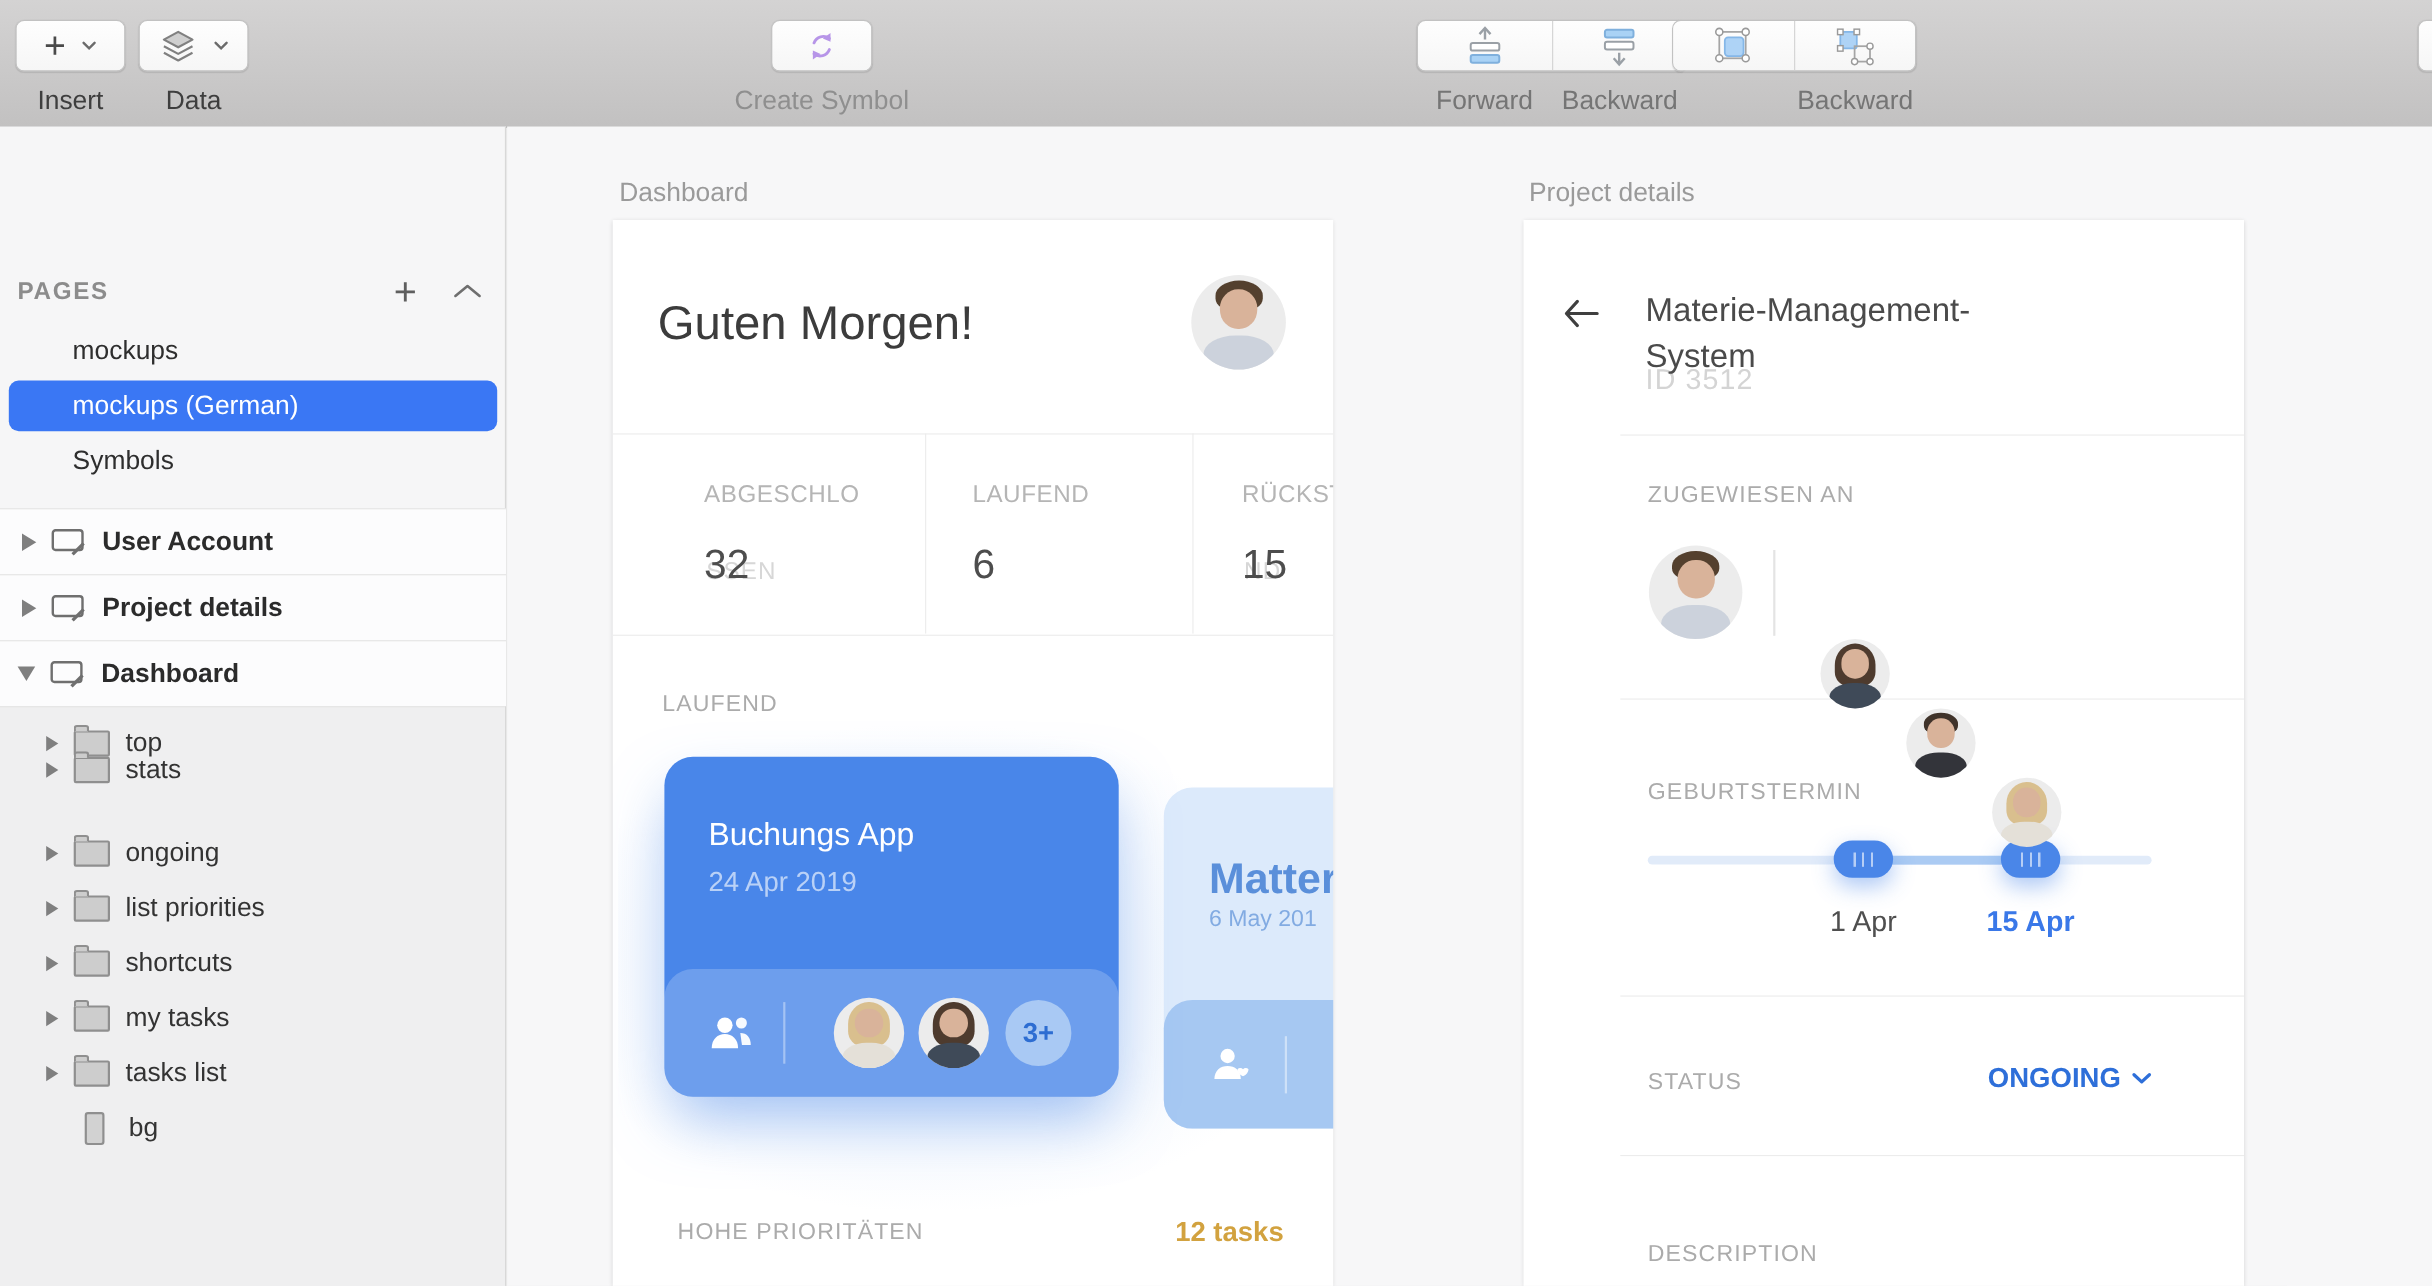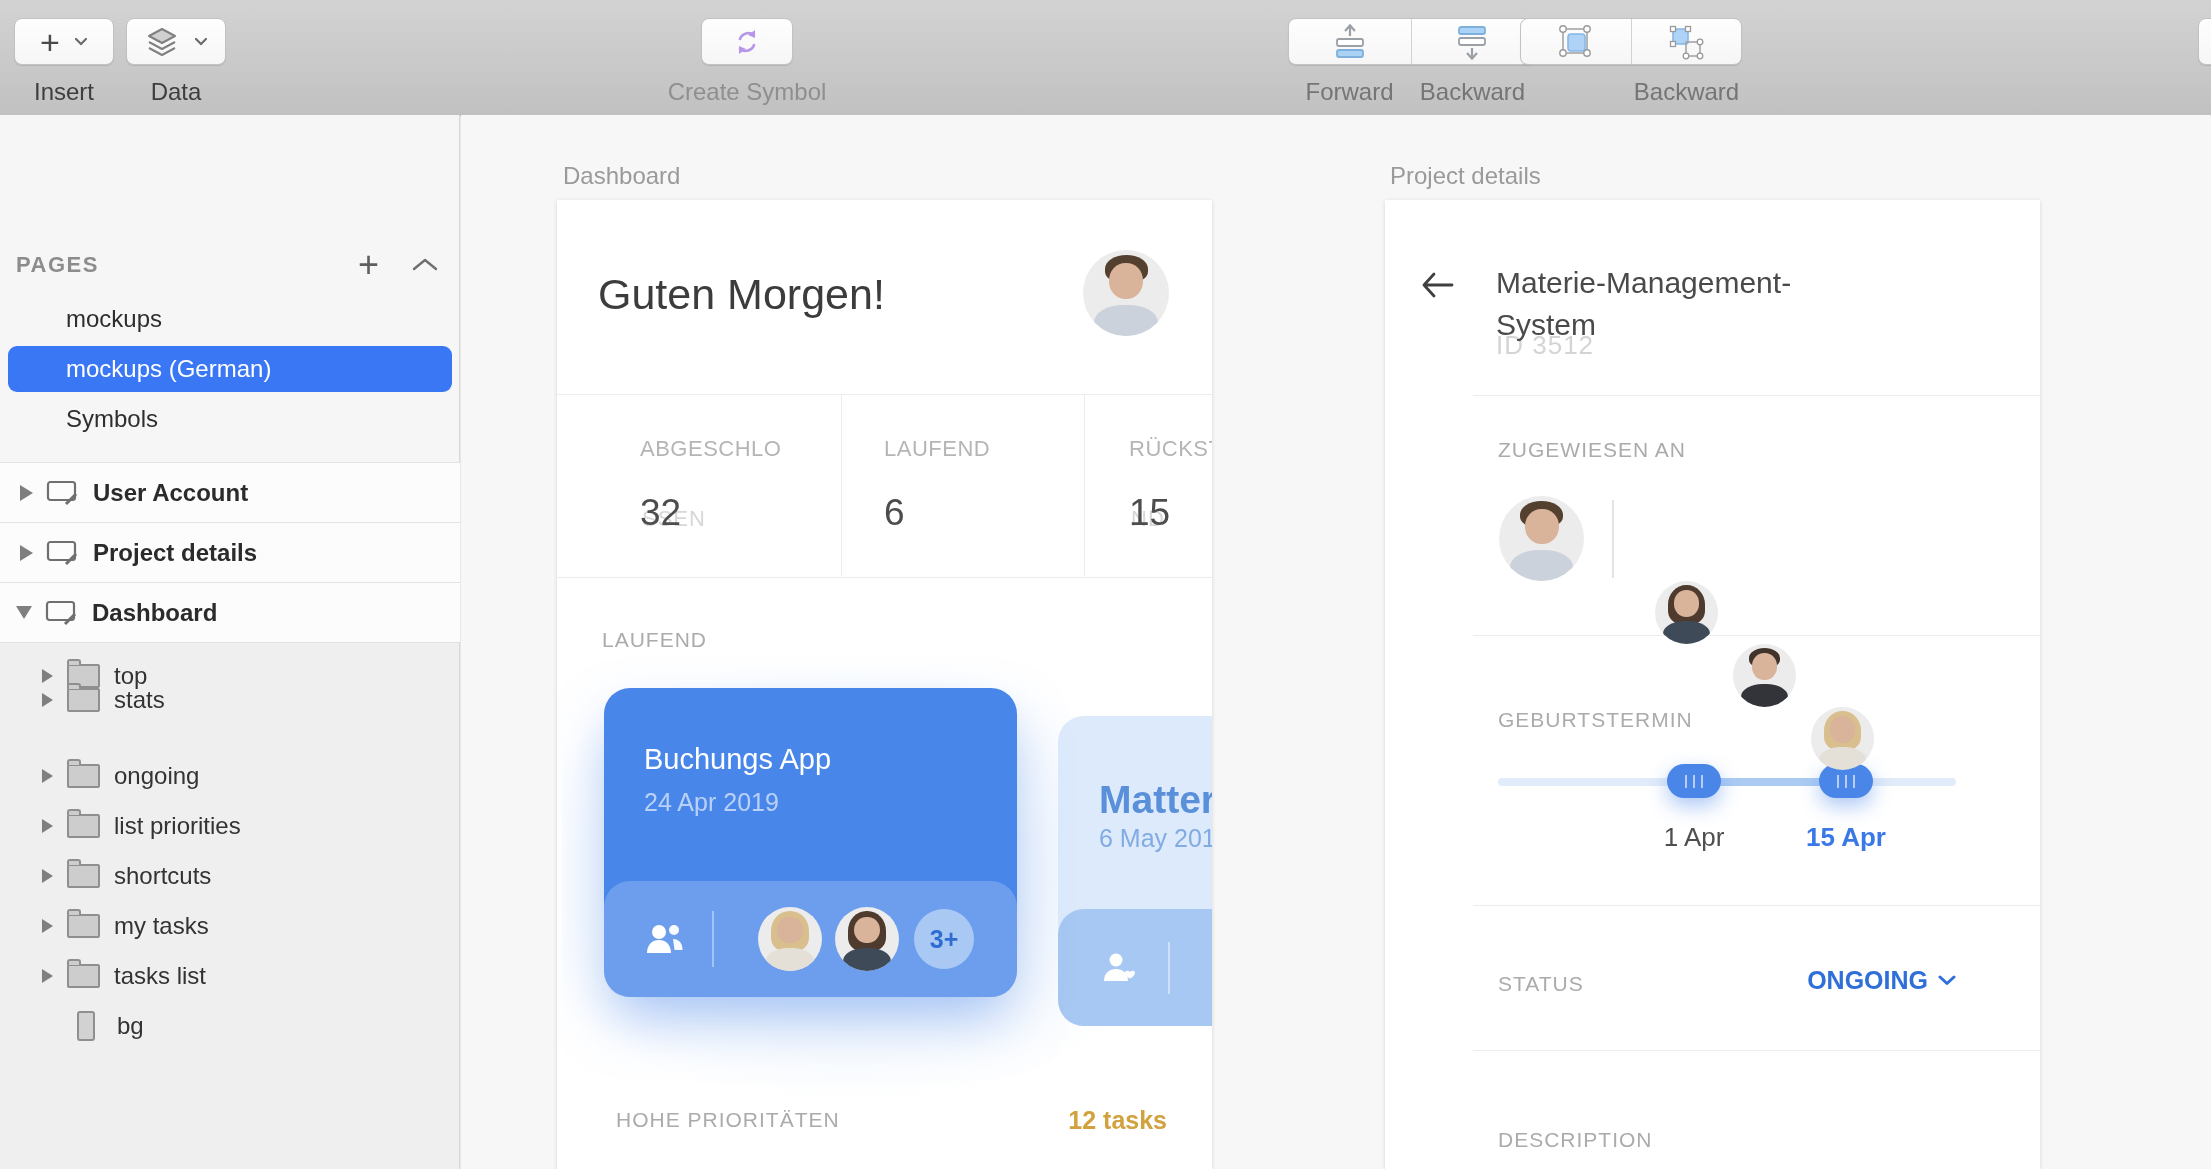--- a/index.html
+++ b/index.html
@@ -75,21 +75,21 @@
     box-shadow:0 26px 55px -8px rgba(90,145,235,0.55);}
   .card-blue .title{left:40px;top:55px;font-size:29px;color:#ffffff;}
   .card-blue .date{left:40px;top:100px;font-size:25px;color:rgba(255,255,255,0.62);}
   .card-footer{left:0;top:193px;width:413px;height:116px;border-radius:26px;background:rgba(255,255,255,0.20);
     display:flex;align-items:center;position:absolute;}
   .foot-divider{width:2px;height:56px;background:rgba(255,255,255,0.38);}
   .badge-more{width:60px;height:60px;border-radius:50%;background:#a9c9f4;color:#2d6dd2;
     display:flex;align-items:center;justify-content:center;font-size:25px;font-weight:bold;}
   .card-light{left:501px;top:516px;width:380px;height:310px;border-radius:26px;background:#dceafb;}
   .card-light .title{left:41px;top:62px;font-size:39px;color:#5a8fda;font-weight:600;}
-  .card-light .date{left:41px;top:108px;font-size:25px;color:#82abe2;}
+  .card-light .date{left:41px;top:108px;font-size:21px;color:#82abe2;}
   .card-light-footer{left:0;top:193px;width:380px;height:117px;border-radius:26px;background:#a6c8f2;
     display:flex;align-items:center;position:absolute;}
   .foot-divider2{width:2px;height:52px;background:rgba(255,255,255,0.45);}
   .tasks-value{font-size:25px;font-weight:600;color:#d2a23f;}
 
   
   .avatar{border-radius:50%;background:#ececec;overflow:hidden;position:relative;flex:none;}
   .avatar i{position:absolute;display:block;}
   .av-face{left:30%;top:15%;width:40%;height:42%;background:#d9b39a;border-radius:48%;}
   .av-hair{left:25%;top:6%;width:50%;height:32%;background:#6b5136;border-radius:50% 50% 42% 42%;}

